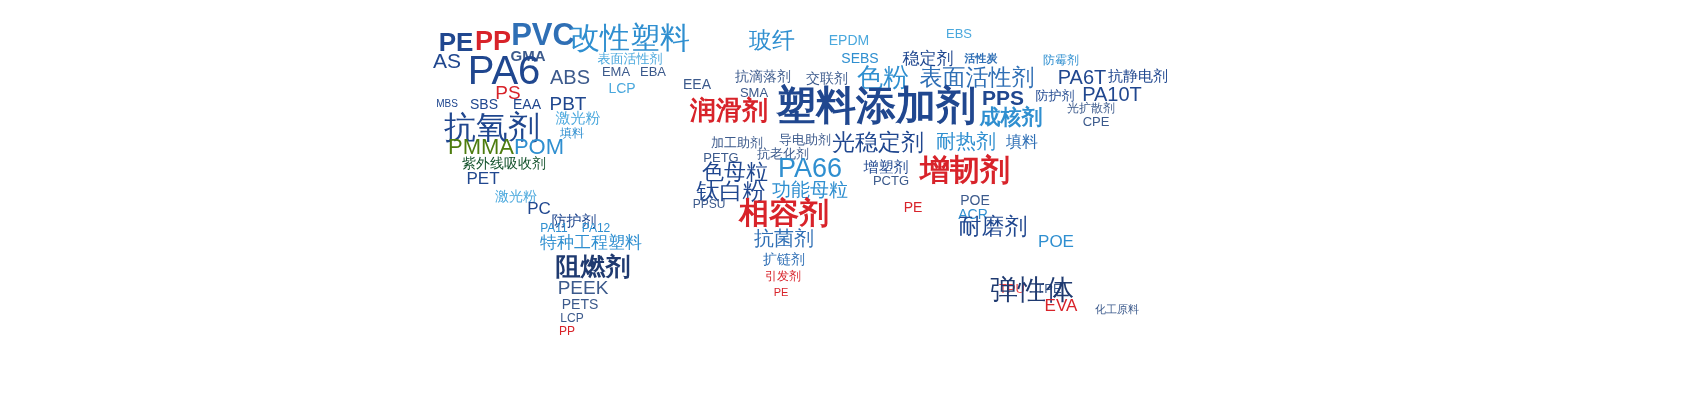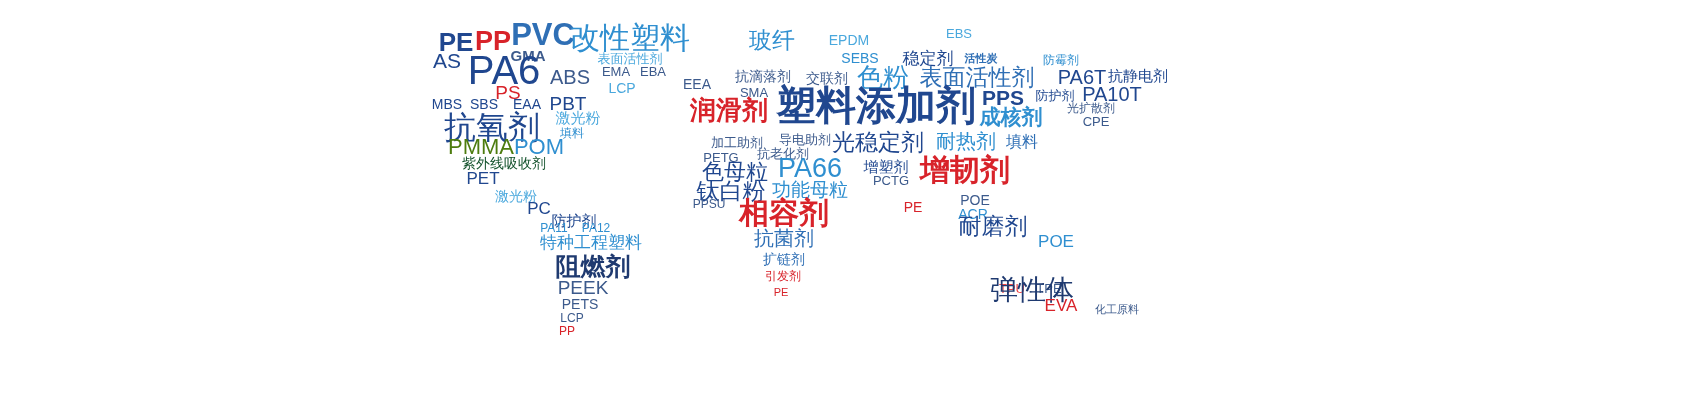--- a/index.html
+++ b/index.html
@@ -41,21 +41,21 @@
     <span class="word w-normal" style="left: 615px; top: 38px; font-size: 30px; color: rgb(47, 143, 208); font-weight: 400;">改性塑料</span>
     <span class="word w-normal" style="left: 615px; top: 58px; font-size: 13px; color: rgb(74, 168, 221); font-weight: 400;">表面活性剂</span>
     <span class="word w-normal" style="left: 601px; top: 71px; font-size: 13px; color: rgb(60, 90, 140); font-weight: 400;">EMA</span>
     <span class="word w-normal" style="left: 638px; top: 71px; font-size: 13px; color: rgb(60, 90, 140); font-weight: 400;">EBA</span>
     <span class="word w-normal" style="left: 607px; top: 88px; font-size: 14px; color: rgb(74, 168, 221); font-weight: 400;">LCP</span>
     <span class="word w-normal" style="left: 682px; top: 84px; font-size: 14px; color: rgb(60, 90, 140); font-weight: 400;">EEA</span>
     <span class="word w-normal" style="left: 432px; top: 60px; font-size: 21px; color: rgb(32, 71, 143); font-weight: 400;">AS</span>
     <span class="word w-normal" style="left: 489px; top: 70px; font-size: 40px; color: rgb(32, 71, 143); font-weight: 400;">PA6</span>
     <span class="word w-normal" style="left: 555px; top: 77px; font-size: 20px; color: rgb(60, 90, 140); font-weight: 400;">ABS</span>
     <span class="word w-normal" style="left: 493px; top: 92px; font-size: 19px; color: rgb(216, 35, 42); font-weight: 400;">PS</span>
-    <span class="word w-normal" style="left: 432px; top: 104px; font-size: 14px; color: rgb(32, 71, 143); font-weight: 400;">MBS</span>
+    <span class="word w-normal" style="left: 432px; top: 104px; font-size: 10px; color: rgb(32, 71, 143); font-weight: 400;">MBS</span>
     <span class="word w-normal" style="left: 469px; top: 104px; font-size: 14px; color: rgb(32, 71, 143); font-weight: 400;">SBS</span>
     <span class="word w-normal" style="left: 512px; top: 104px; font-size: 14px; color: rgb(32, 71, 143); font-weight: 400;">EAA</span>
     <span class="word w-normal" style="left: 553px; top: 103px; font-size: 19px; color: rgb(32, 71, 143); font-weight: 400;">PBT</span>
     <span class="word w-normal" style="left: 477px; top: 127px; font-size: 32px; color: rgb(32, 71, 143); font-weight: 400;">抗氧剂</span>
     <span class="word w-normal" style="left: 563px; top: 117px; font-size: 15px; color: rgb(74, 168, 221); font-weight: 400;">激光粉</span>
     <span class="word w-normal" style="left: 557px; top: 133px; font-size: 12px; color: rgb(47, 143, 208); font-weight: 400;">填料</span>
     <span class="word w-normal" style="left: 466px; top: 147px; font-size: 22px; color: #4d7c0f; font-weight: 400;">PMMA</span>
     <span class="word w-normal" style="left: 524px; top: 147px; font-size: 22px; color: rgb(47, 143, 208); font-weight: 400;">POM</span>
     <span class="word w-normal" style="left: 489px; top: 163px; font-size: 14px; color: #14532d; font-weight: 400;">紫外线吸收剂</span>
     <span class="word w-normal" style="left: 468px; top: 178px; font-size: 17px; color: rgb(32, 71, 143); font-weight: 400;">PET</span>

